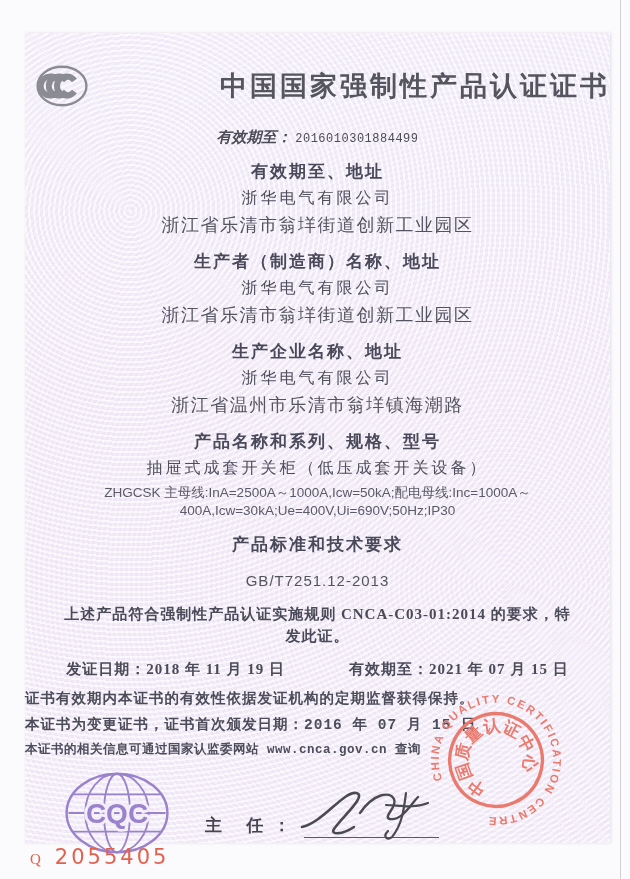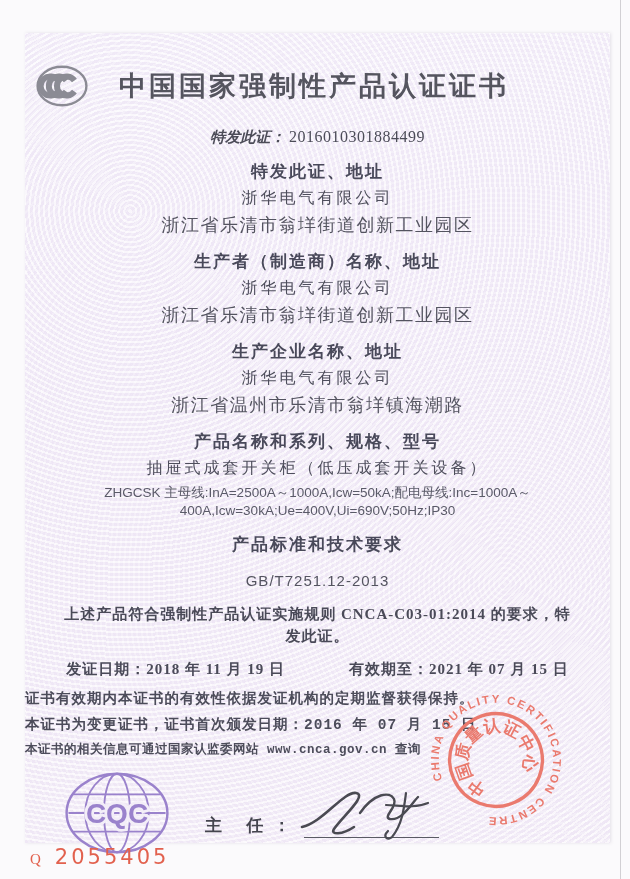--- a/index.html
+++ b/index.html
@@ -14,28 +14,28 @@
     position:absolute; left:25px; top:33px; width:585px; height:810px;
     background-color:#f3eef8;
     background-image:
       repeating-radial-gradient(circle at 18% 22%, rgba(255,255,255,.55) 0 2px, rgba(232,222,242,.28) 2px 5px),
       repeating-radial-gradient(circle at 82% 68%, rgba(255,255,255,.40) 0 2px, rgba(238,228,246,.26) 2px 5px),
       linear-gradient(180deg,#f5f1fa 0%,#f2ecf7 45%,#f4eef7 100%);
     color:#50505e;
     box-shadow:1px 0 3px rgba(120,110,140,.18);
   }
 
-  .header { display:flex; align-items:center; justify-content:flex-start; gap:20px; padding-top:24px; }
+  .header { display:flex; align-items:center; justify-content:space-between; gap:20px; padding-top:24px; }
   .ccc-logo { width:74px; height:58px; flex:0 0 auto; }
   .title { font-family:"Liberation Sans","DejaVu Sans",sans-serif; font-weight:bold;
            font-size:27px; letter-spacing:3px; color:#55555f; }
 
   .cert-line { text-align:center; margin-top:13px; font-size:15px; color:#4c4c58; }
   .cert-line .label { font-weight:bold; font-style:italic; }
-  .cert-line .num { font-family:Liberation Serif, serif; font-size:16px; letter-spacing:.5px; }
+  .cert-line .num { font-family:Liberation Mono, monospace; font-size:12px; letter-spacing:.5px; }
 
   .sec { text-align:center; margin-top:13px; }
   .sec .heading { font-size:17px; font-weight:bold; letter-spacing:2px; color:#49495a; }
   .sec .name { font-size:16px; letter-spacing:3px; margin-top:5px; color:#4e4e5c; }
   .sec .addr { font-size:18px; letter-spacing:1.5px; margin-top:4px; color:#545460; }
   .sec .spec { font-family:"Liberation Sans","DejaVu Sans",sans-serif; font-size:13.5px;
                color:#5a5a68; max-width:480px; margin:5px auto 0; line-height:1.35; }
   .sec .std { font-size:15px; letter-spacing:1px; margin-top:16px;
               font-family:"Liberation Sans","DejaVu Sans",sans-serif; color:#545460; }
 
@@ -78,26 +78,26 @@
       <svg class="ccc-logo" viewBox="0 0 100 78">
         <ellipse cx="50" cy="39" rx="33" ry="26" fill="none" stroke="#8b8b94" stroke-width="3.2"></ellipse>
         <path d="M 44.8 31.5 A 13 13 0 1 0 44.8 46.5" fill="none" stroke="#8b8b94" stroke-width="8"></path>
         <path d="M 55.8 31.5 A 13 13 0 1 0 55.8 46.5" fill="none" stroke="#8b8b94" stroke-width="8"></path>
         <path d="M 66.8 31.5 A 13 13 0 1 0 66.8 46.5" fill="none" stroke="#8b8b94" stroke-width="8"></path>
       </svg>
       <div class="title">中国国家强制性产品认证证书</div>
     </div>
 
     <div class="cert-line">
-      <span class="label">特发此证：</span>
+      <span class="label">有效期至：</span>
       <span class="num">2016010301884499</span>
     </div>
 
     <div class="sec">
-      <div class="heading">特发此证、地址</div>
+      <div class="heading">有效期至、地址</div>
       <div class="name">浙华电气有限公司</div>
       <div class="addr">浙江省乐清市翁垟街道创新工业园区</div>
     </div>
 
     <div class="sec">
       <div class="heading">生产者（制造商）名称、地址</div>
       <div class="name">浙华电气有限公司</div>
       <div class="addr">浙江省乐清市翁垟街道创新工业园区</div>
     </div>
 

